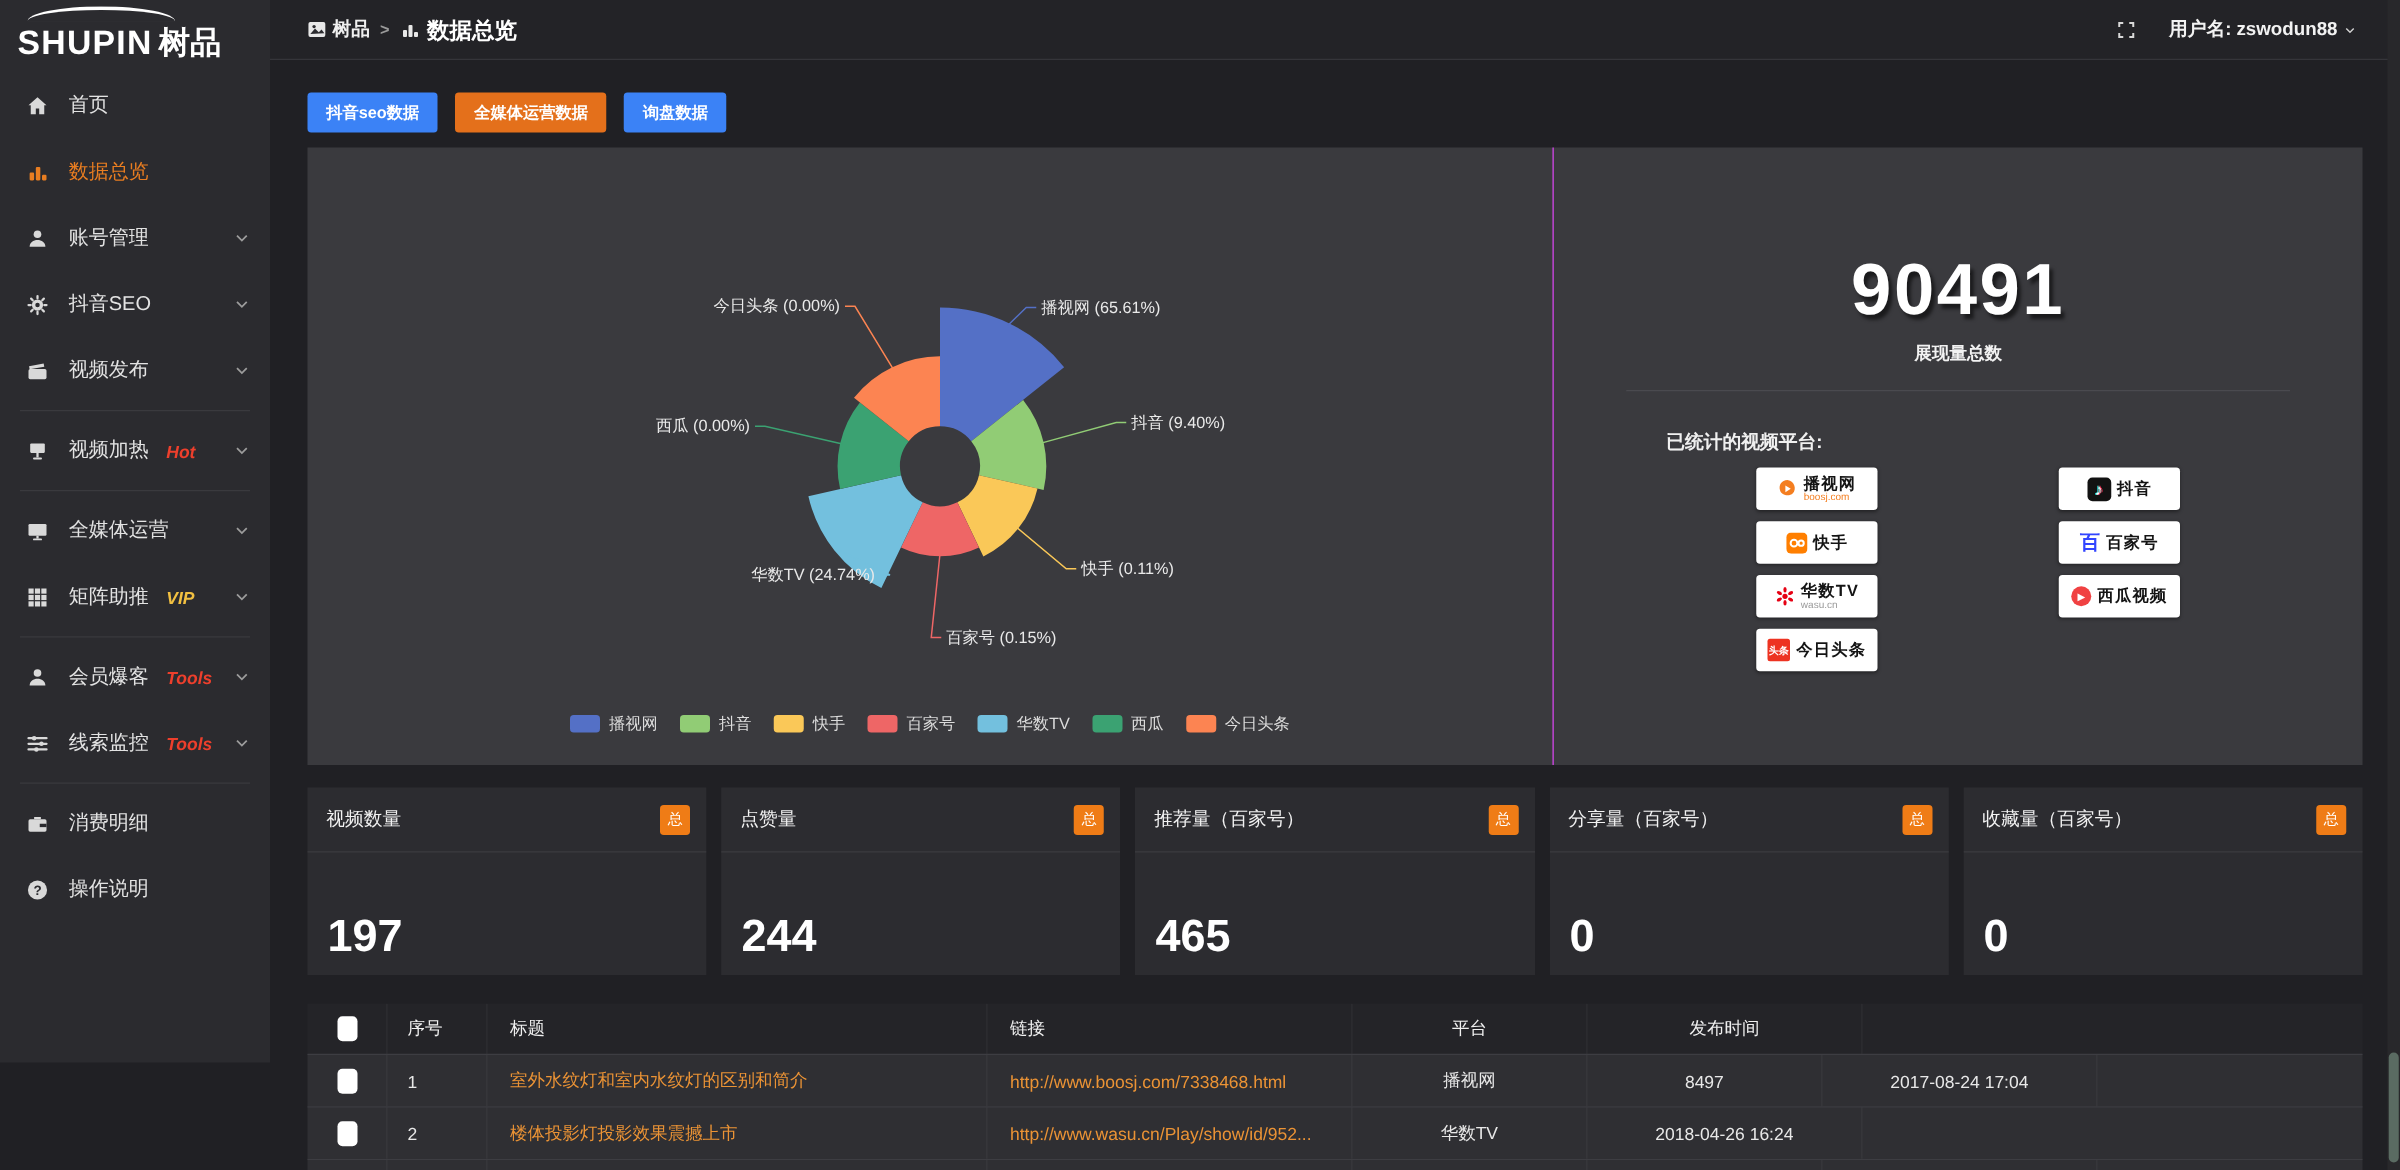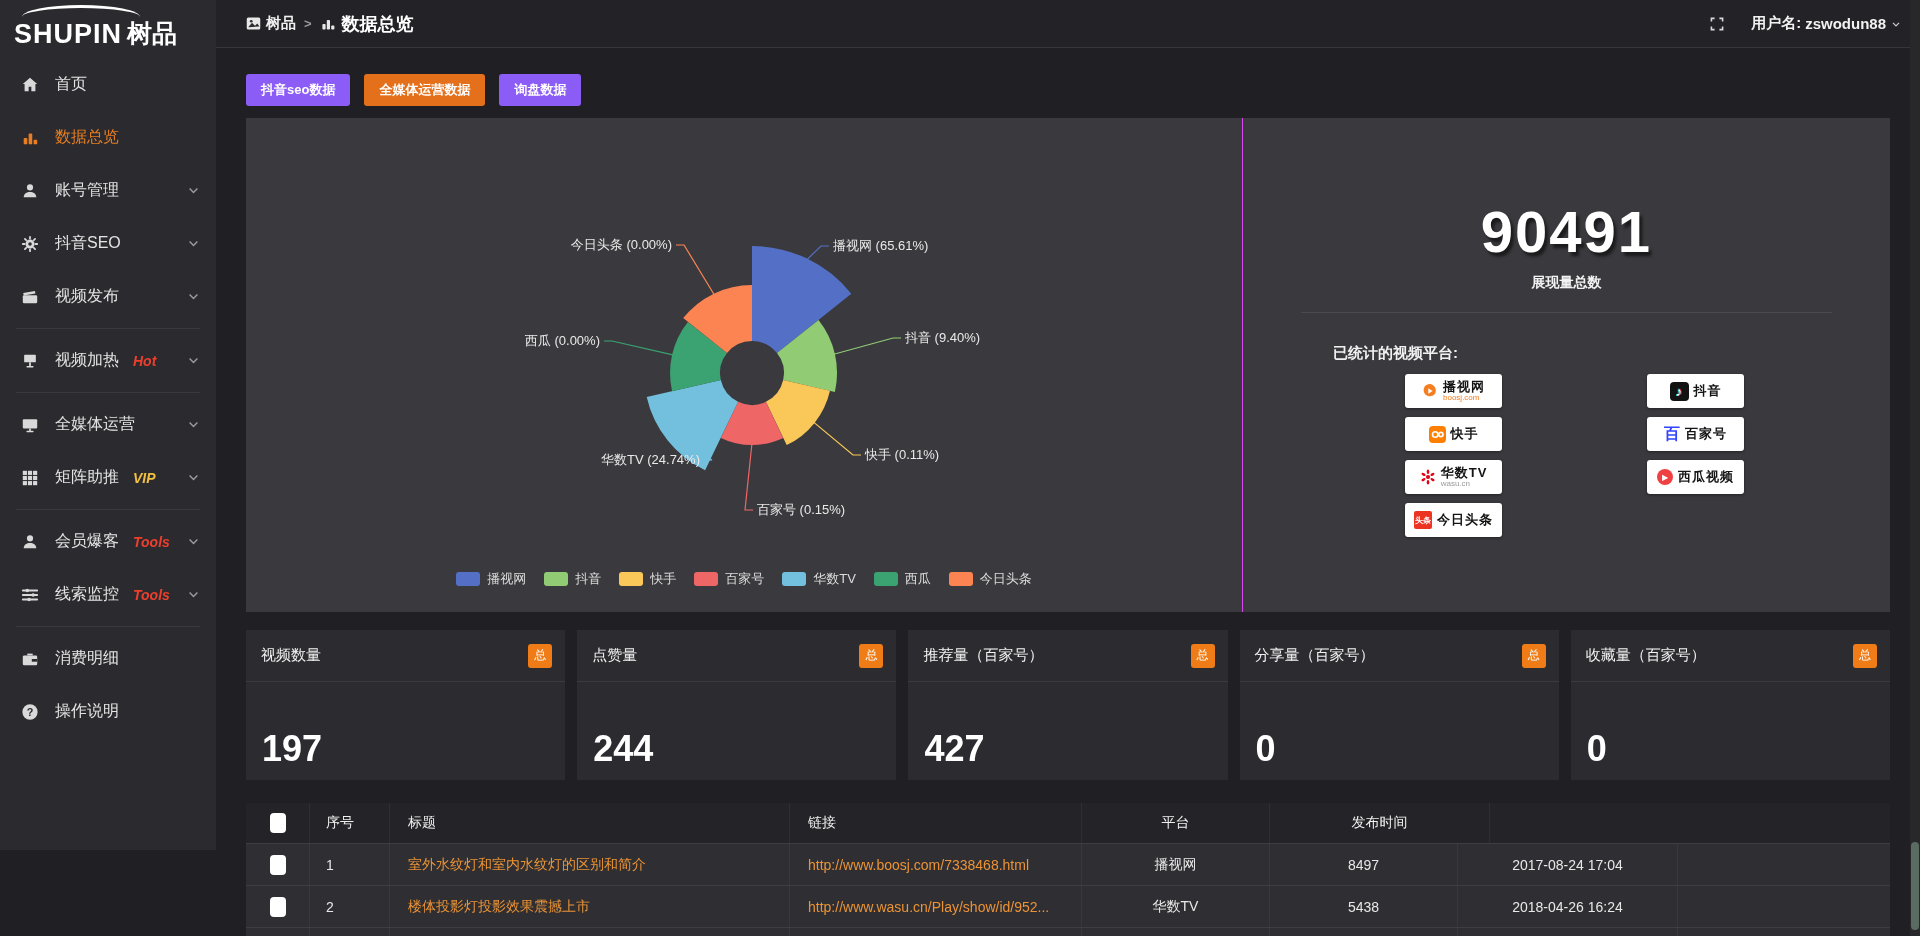--- a/index.html
+++ b/index.html
@@ -23,26 +23,26 @@
   .s-badge { font-style:italic; font-weight:bold; font-size:14px; margin-left:14px; }
   .chev { margin-left:auto; color:#9c9c9c; display:flex; }
   .side-divider { border-top:1px solid #3a3a3e; margin:5px 16px; }
   
   .topbar { position:absolute; left:216px; top:0; right:0; height:48px; background:#232327;
     display:flex; align-items:center; border-bottom:1px solid #35353a; }
   .crumb { display:flex; align-items:center; margin-left:30px; gap:8px; }
   .crumb .root { font-size:15px; font-weight:bold; color:#f0f0f0; display:flex; align-items:center; gap:5px; cursor:pointer; }
   .crumb .sep { color:#9a9a9a; font-size:13px; font-weight:bold; }
   .crumb .cur { font-size:18px; font-weight:bold; color:#fff; display:flex; align-items:center; gap:6px; }
-  .top-right { margin-left:auto; display:flex; align-items:center; gap:26px; padding-right:18px; }
+  .top-right { margin-left:auto; display:flex; align-items:center; gap:26px; padding-right:34px; }
   .fs-ic { color:#d9d9d9; display:flex; cursor:pointer; }
   .user { font-size:15px; font-weight:bold; color:#f2f2f2; display:flex; align-items:center; gap:4px; cursor:pointer; }
   
   .tabs { position:absolute; left:246px; top:74px; display:flex; gap:14px; }
-  .tab { height:32px; padding:0 15px; background:#8b5cf6; color:#fff; font-size:13px; font-weight:bold;
+  .tab { height:32px; padding:0 15px; background:#3b82f6; color:#fff; font-size:13px; font-weight:bold;
     display:flex; align-items:center; border-radius:3px; cursor:pointer; }
   .tab.active { background:#e4701b; }
   
   .chart-panel { position:absolute; left:246px; top:118px; width:1644px; height:494px; background:#3a3a3e; }
   .rose-wrap { position:absolute; left:0; top:0; width:996px; height:494px; }
   .legend { position:absolute; left:0; bottom:24px; width:996px; display:flex; justify-content:center; gap:18px; }
   .lg-item { display:flex; align-items:center; gap:7px; font-size:13px; color:#dcdcdc; cursor:pointer; }
   .lg-sw { width:24px; height:14px; border-radius:3px; }
   .right-zone { position:absolute; left:996px; top:0; right:0; bottom:0; border-left:1px solid #d946ef; }
   .total-num { position:absolute; top:80px; left:0; right:0; text-align:center; font-size:58px; font-weight:bold;
@@ -480,21 +480,21 @@
         <span>点赞量</span>
         <span class="badge-z">总</span>
       </div>
       <div class="card-v">244</div>
     </div>
     <div class="card">
       <div class="card-h">
         <span>推荐量（百家号）</span>
         <span class="badge-z">总</span>
       </div>
-      <div class="card-v">427</div>
+      <div class="card-v">465</div>
     </div>
     <div class="card">
       <div class="card-h">
         <span>分享量（百家号）</span>
         <span class="badge-z">总</span>
       </div>
       <div class="card-v">0</div>
     </div>
     <div class="card">
       <div class="card-h">
@@ -530,21 +530,20 @@
       <span class="tc c-rest"></span>
     </div>
     <div class="t-row">
       <span class="tc c-cb">
         <span class="cb"></span>
       </span>
       <span class="tc c-no">2</span>
       <span class="tc c-title org">楼体投影灯投影效果震撼上市</span>
       <span class="tc c-link org">http://www.wasu.cn/Play/show/id/952...</span>
       <span class="tc c-platform">华数TV</span>
-      <span class="tc c-plays">5438</span>
       <span class="tc c-time">2018-04-26 16:24</span>
       <span class="tc c-rest"></span>
     </div>
     <div class="t-row partial">
       <span class="tc c-cb"></span>
       <span class="tc c-no"></span>
       <span class="tc c-title"></span>
       <span class="tc c-link"></span>
       <span class="tc c-platform"></span>
       <span class="tc c-plays"></span>

